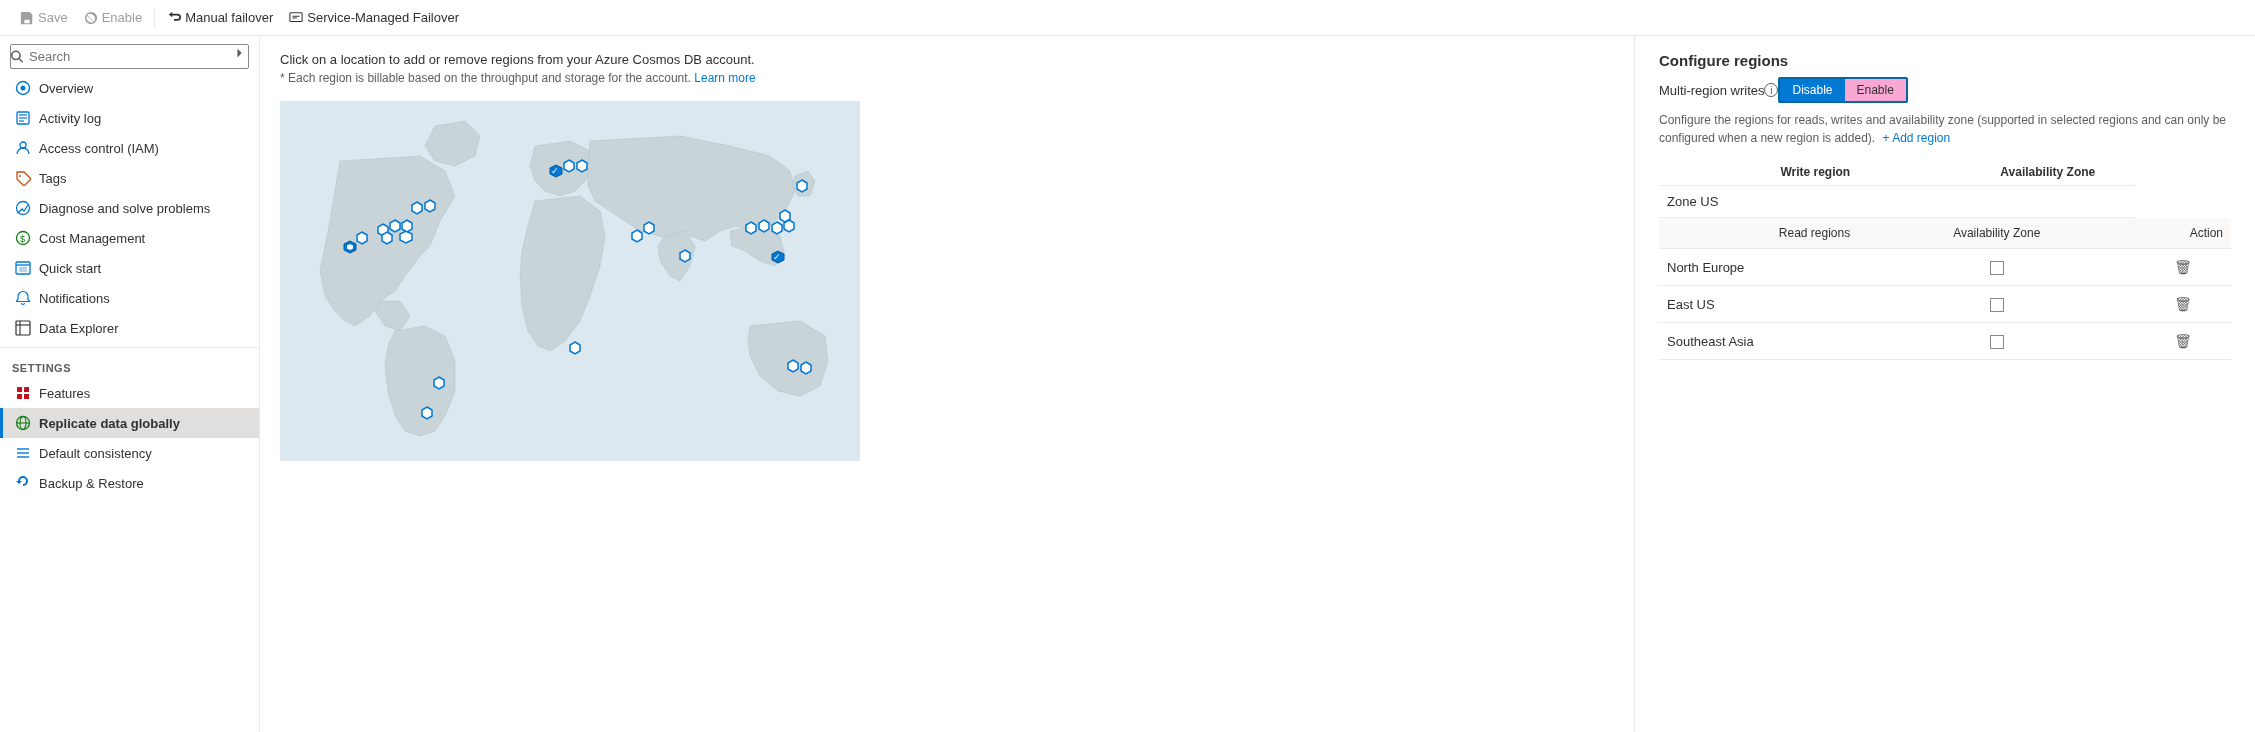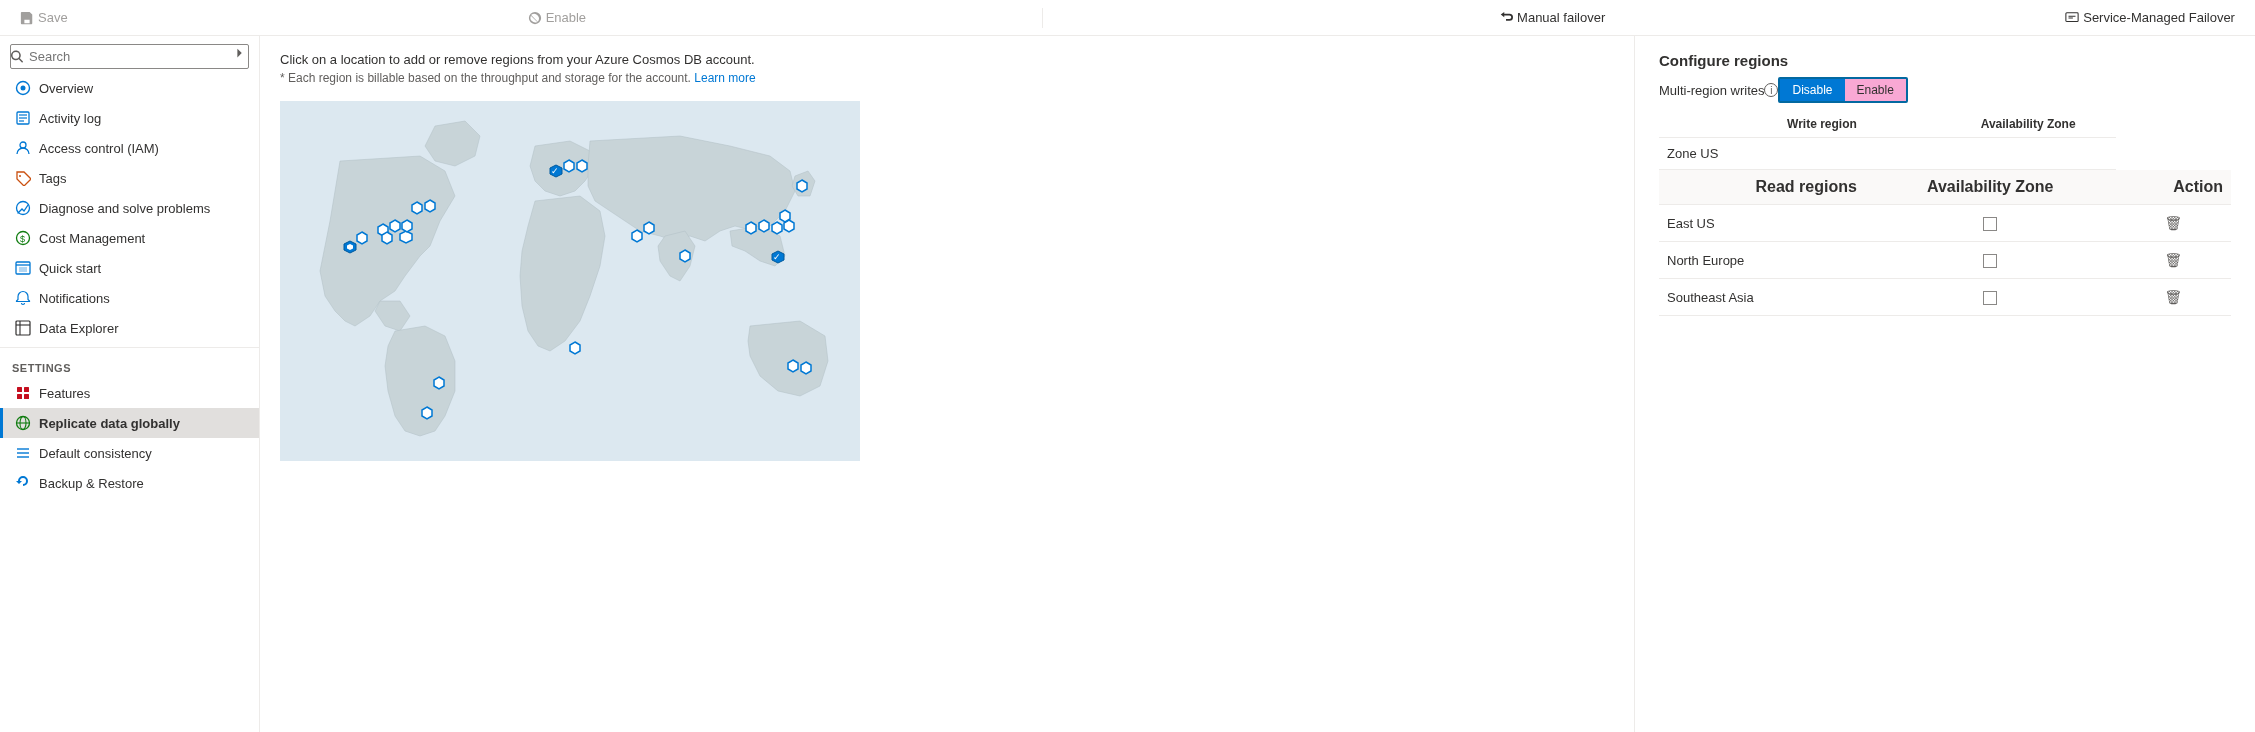--- a/index.html
+++ b/index.html
@@ -2,21 +2,21 @@
 <html><head>
   <meta charset="utf-8">
   <style>
     * { box-sizing: border-box; margin: 0; padding: 0; }
     body { font-family: 'Segoe UI', Arial, sans-serif; font-size: 13px; background: #fff; color: #323130; display: flex; flex-direction: column; height: 100vh; overflow: hidden; }
 
     
     .toolbar {
       display: flex; align-items: center; gap: 0;
       padding: 6px 12px; border-bottom: 1px solid #edebe9;
-      background: #fff; flex-shrink: 0; justify-content: space-between;
+      background: #fff; flex-shrink: 0;
     }
     .toolbar-btn {
       display: flex; align-items: center; gap: 4px;
       padding: 4px 8px; border: none; background: transparent;
       cursor: pointer; color: #323130; font-size: 13px;
       border-radius: 2px;
     }
     .toolbar-btn.disabled { color: #a19f9d; cursor: default; }
     .toolbar-sep { width: 1px; height: 20px; background: #edebe9; margin: 0 4px; }
 
@@ -113,21 +113,21 @@
 
     .region-table { width: 100%; border-collapse: collapse; }
     .region-table th {
       text-align: right; font-size: 12px; font-weight: 600;
       color: #323130; padding: 6px 8px; border-bottom: 1px solid #edebe9;
     }
     .region-table td {
       padding: 8px 8px; border-bottom: 1px solid #edebe9; font-size: 13px;
     }
     .region-table .section-header th {
-      font-size: 16px; font-weight: 700; background: #faf9f8;
+      font-size: 12px; font-weight: 400; background: #faf9f8;
       color: #323130; padding: 8px 8px;
     }
     .az-checkbox {
       width: 14px; height: 14px; border: 1px solid #8a8886;
       display: inline-block; background: #fff; cursor: pointer;
       vertical-align: middle;
     }
     .delete-btn {
       background: transparent; border: none; cursor: pointer;
       color: #605e5c; font-size: 14px; padding: 2px 4px;
@@ -431,49 +431,53 @@
 
       <div class="mr-writes-row">
         <span class="mr-label">Multi-region writes</span>
         <span class="info-icon">i</span>
         <div class="toggle-group">
           <button class="toggle-btn active">Disable</button>
           <button class="toggle-btn inactive">Enable</button>
         </div>
       </div>
 
+      <div class="panel-desc">
+        <span>Configure the regions for reads, writes and availability zone (supported in selected regions and can only be configured when a new region is added).</span>
+        <a href="#" class="add-region-link">+ Add region</a>
+      </div>
 
       <table class="region-table">
         <thead>
           <tr>
             <th>Write region</th>
             <th style="text-align:right; padding-right:40px;">Availability Zone</th>
           </tr>
         </thead>
         <tbody>
           <tr>
             <td>Zone US</td>
             <td></td>
           </tr>
           <tr class="section-header">
             <th>Read regions</th>
             <th style="text-align:center;">Availability Zone</th>
             <th>Action</th>
           </tr>
           <tr>
+            <td>North Europe</td>
+            <td style="text-align:center;">
+              <span class="az-checkbox"></span>
+            </td>
+            <td style="text-align:center;">
+              <button class="delete-btn">🗑</button>
+            </td>
+          </tr>
+          <tr>
             <td>East US</td>
-            <td style="text-align:center;">
-              <span class="az-checkbox"></span>
-            </td>
-            <td style="text-align:center;">
-              <button class="delete-btn">🗑</button>
-            </td>
-          </tr>
-          <tr>
-            <td>North Europe</td>
             <td style="text-align:center;">
               <span class="az-checkbox"></span>
             </td>
             <td style="text-align:center;">
               <button class="delete-btn">🗑</button>
             </td>
           </tr>
           <tr>
             <td>Southeast Asia</td>
             <td style="text-align:center;">

